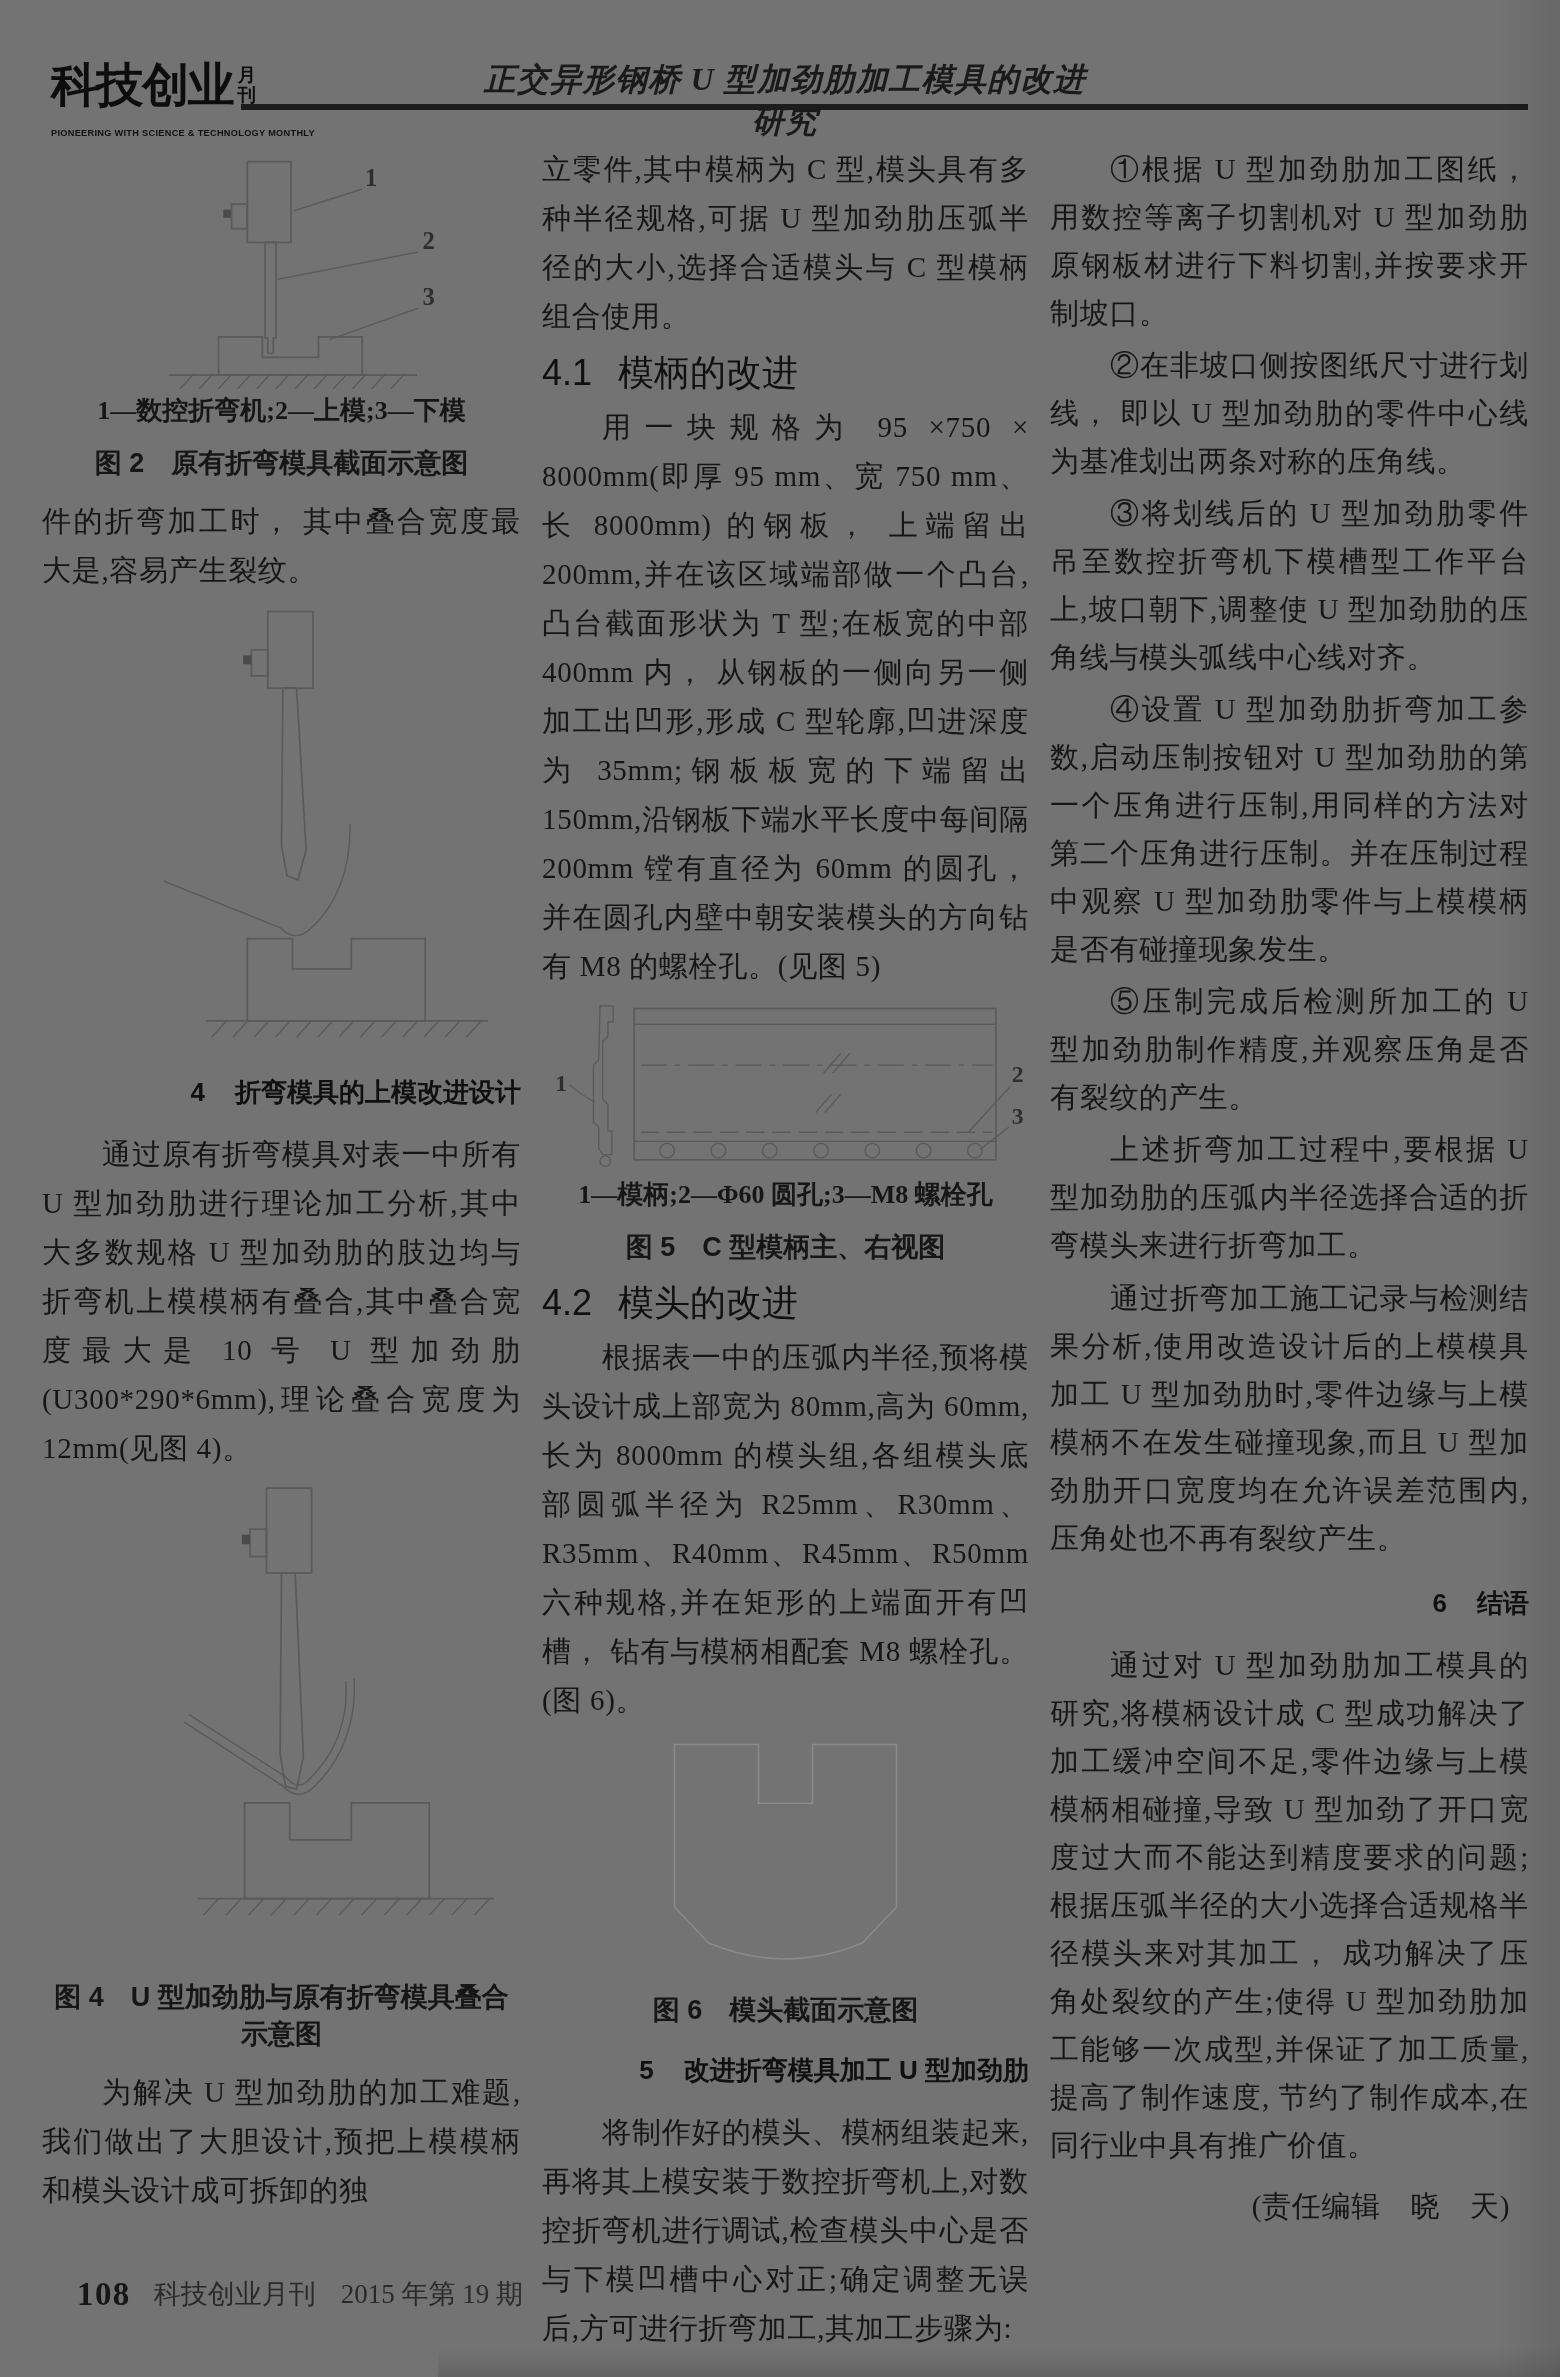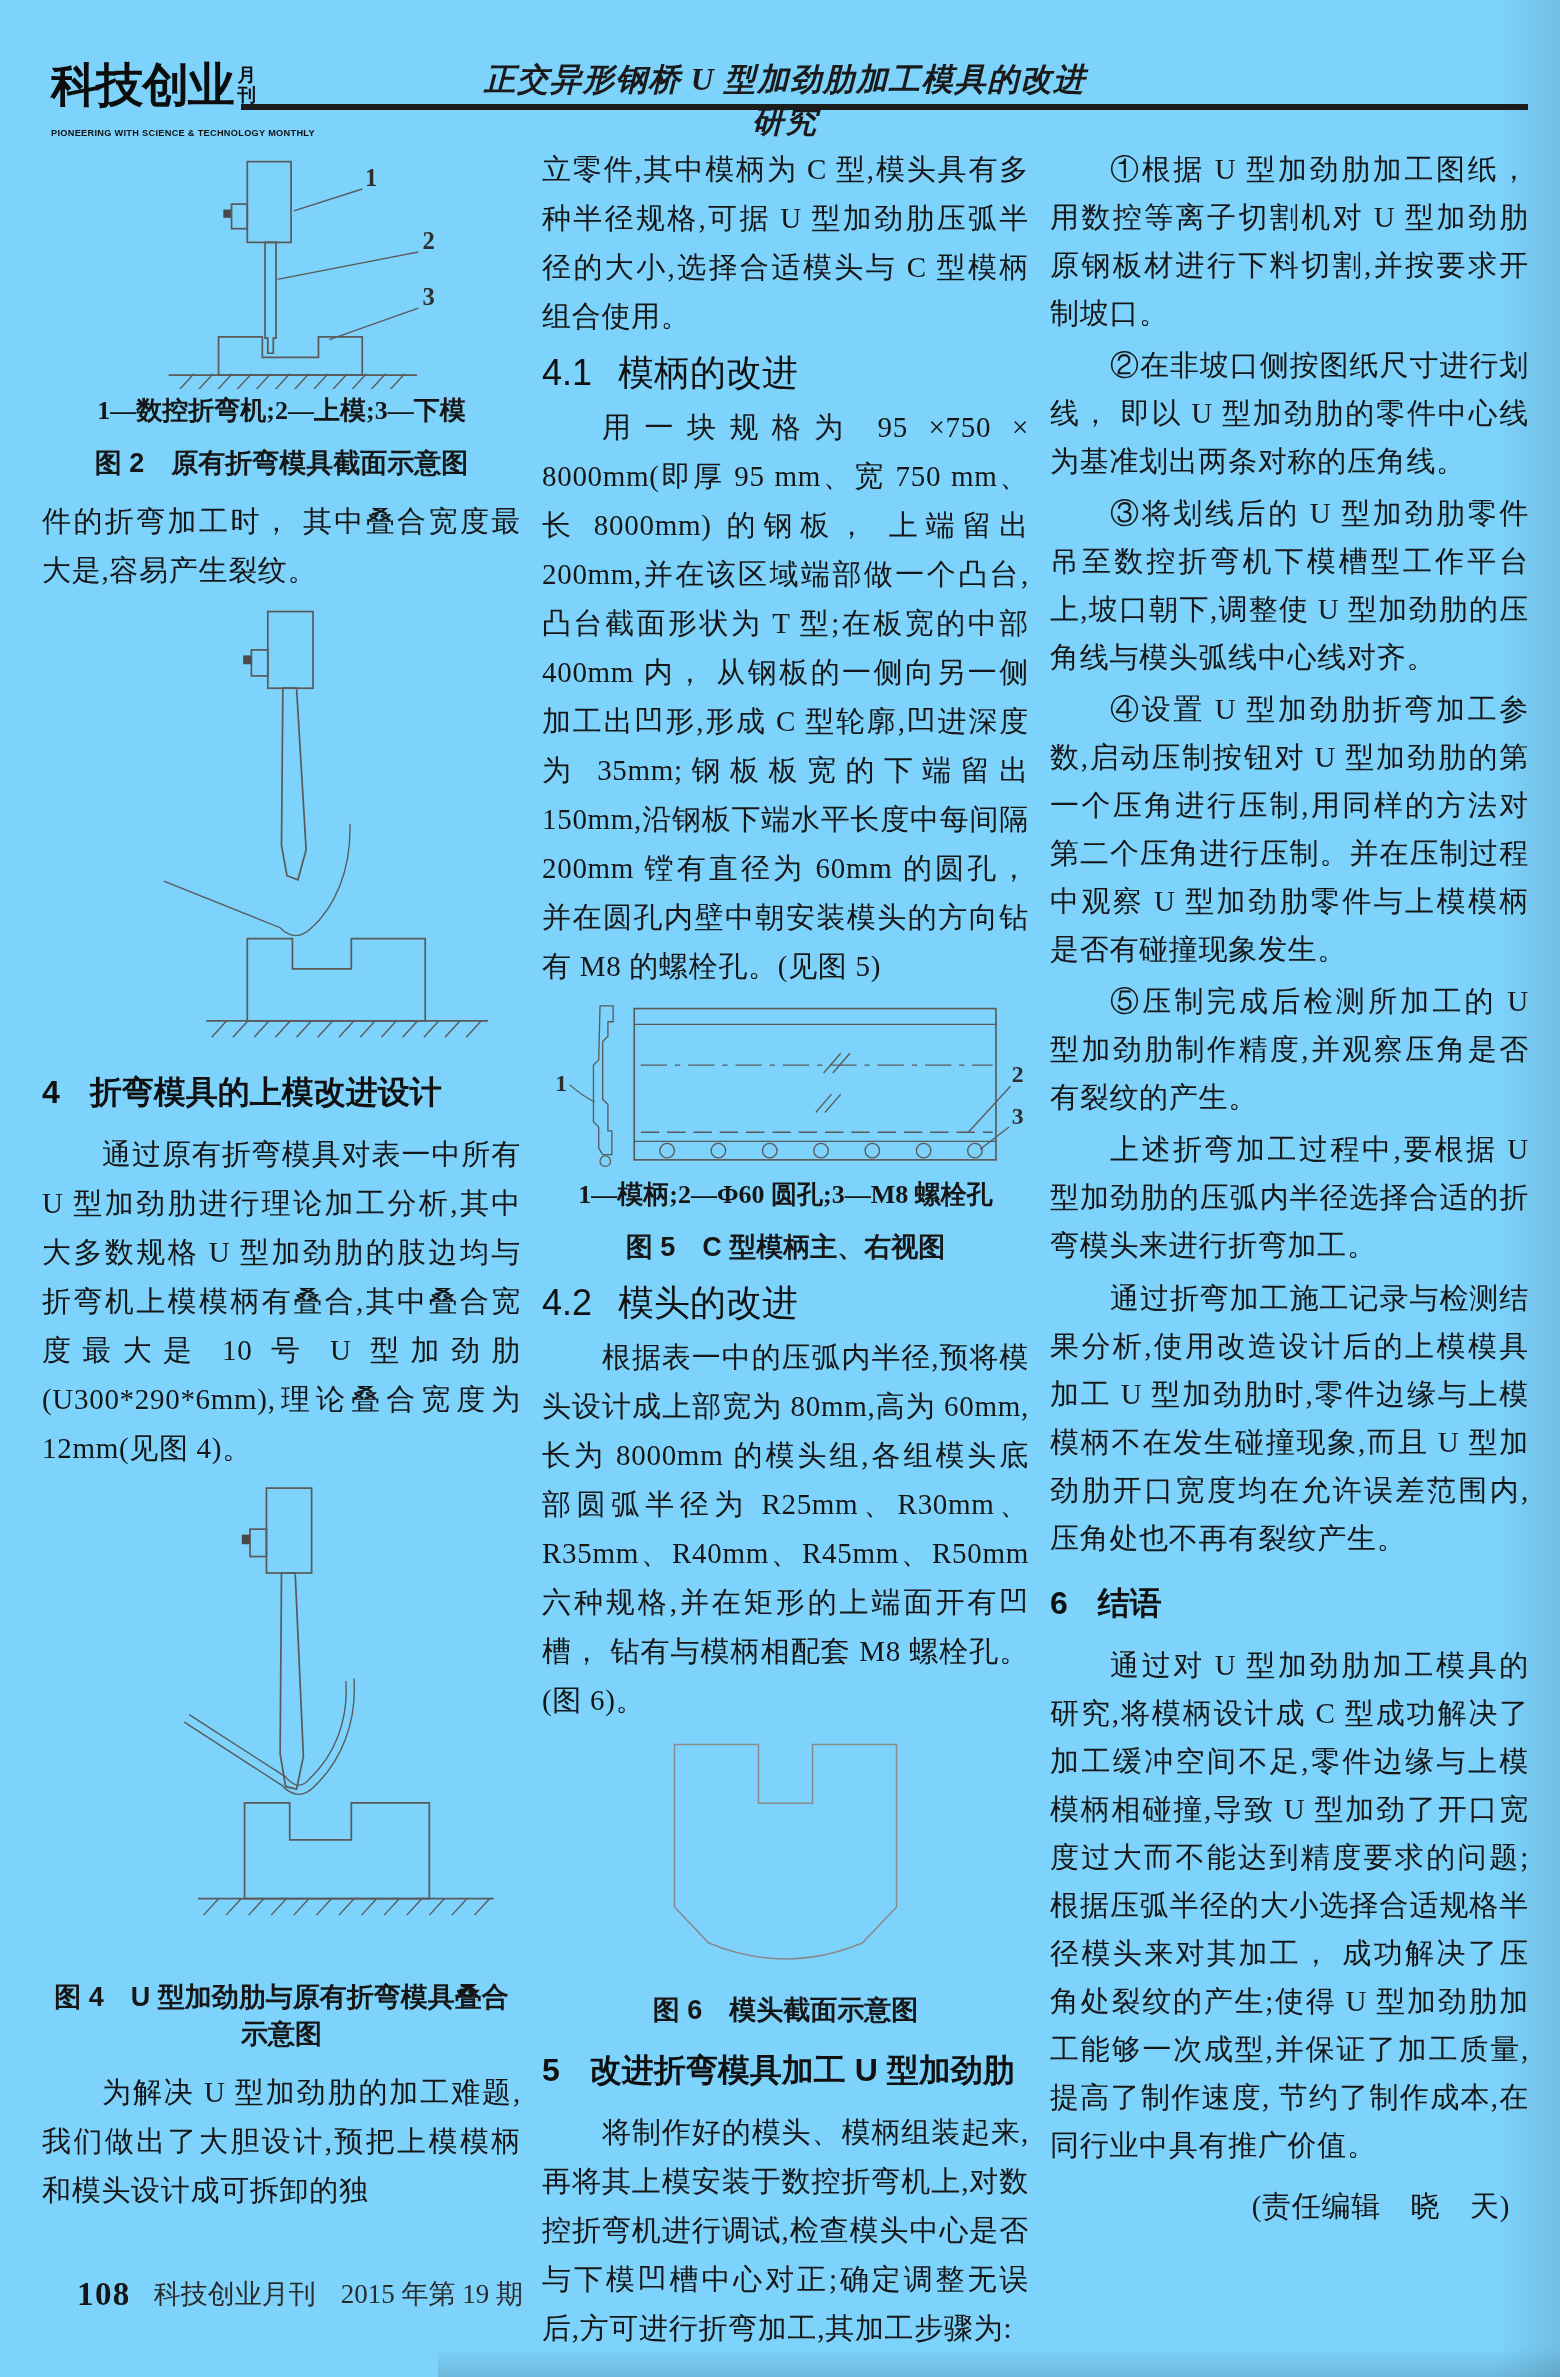--- a/index.html
+++ b/index.html
@@ -1,16 +1,16 @@
 <!DOCTYPE html>
 <html style="font-size:11px"><head>
 <meta charset="utf-8">
 <style>
   html,body{margin:0;padding:0;background:#ffffff;}
-  #page{position:relative;width:1560px;height:2377px;background:#7dd3fc;overflow:hidden;
+  #page{position:relative;width:1560px;height:2377px;background:#737373;overflow:hidden;
         font-family:"Liberation Serif","DejaVu Serif",serif;color:#161616;}
   
   .logo{position:absolute;left:51px;top:55px;}
   .logo-row{display:flex;align-items:flex-start;}
   .logo-main{font-family:"DejaVu Sans","Liberation Sans",sans-serif;font-weight:900;
              font-size:47px;letter-spacing:-1.4px;color:#0d0d0d;line-height:59px;}
   .logo-stack{display:flex;flex-direction:column;margin-left:4.1px;margin-top:9.6px;
               font-family:"DejaVu Sans","Liberation Sans",sans-serif;font-weight:900;
               font-size:18.5px;line-height:20px;color:#0d0d0d;}
   .logo-tagline{font-family:"Liberation Sans","DejaVu Sans",sans-serif;font-weight:700;
@@ -26,21 +26,21 @@
   .para{font-size:29px;line-height:49px;text-align:justify;text-justify:inter-character;
         letter-spacing:0.7px;margin:0 0 4.1px 0;}
   #col-right .para{line-height:48px;}
   .indent{text-indent:60px;}
   .fig{text-align:center;margin:11px 0 15px 0;}
   .fig svg{display:block;margin:0 auto;}
   .fig-legend{font-size:26px;font-weight:700;text-align:center;line-height:36px;margin-top:4.1px;}
   .fig-title{font-family:"Liberation Sans","DejaVu Sans",sans-serif;font-weight:700;
              font-size:27px;text-align:center;line-height:37px;margin-top:16px;}
   .sec-h{font-family:"Liberation Sans","DejaVu Sans",sans-serif;font-weight:700;
-         font-size:32px;line-height:53px;margin:15px 0 11px 0;color:#101010;}
+         font-size:26px;line-height:53px;margin:15px 0 11px 0;color:#101010;text-align:right;}
   .sec-h .num{margin-right:30px;}
   .sub-h{font-family:"Liberation Sans","DejaVu Sans",sans-serif;font-weight:400;
          font-size:36px;line-height:44px;margin:9.6px 0 8.2px 0;color:#101010;}
   .sub-h .num{margin-right:26px;}
   .editor{font-size:29px;text-align:right;padding-right:19px;margin-top:18px;letter-spacing:0.7px;}
   
   .footer{position:absolute;left:77px;top:2276px;display:flex;align-items:flex-start;}
   .footer .pnum{font-weight:700;font-size:33px;letter-spacing:1.4px;}
   .footer .fjournal{font-size:27px;margin-left:23px;color:#2a2a2a;}
   .footer .fissue{font-size:27px;margin-left:25px;color:#2a2a2a;}

